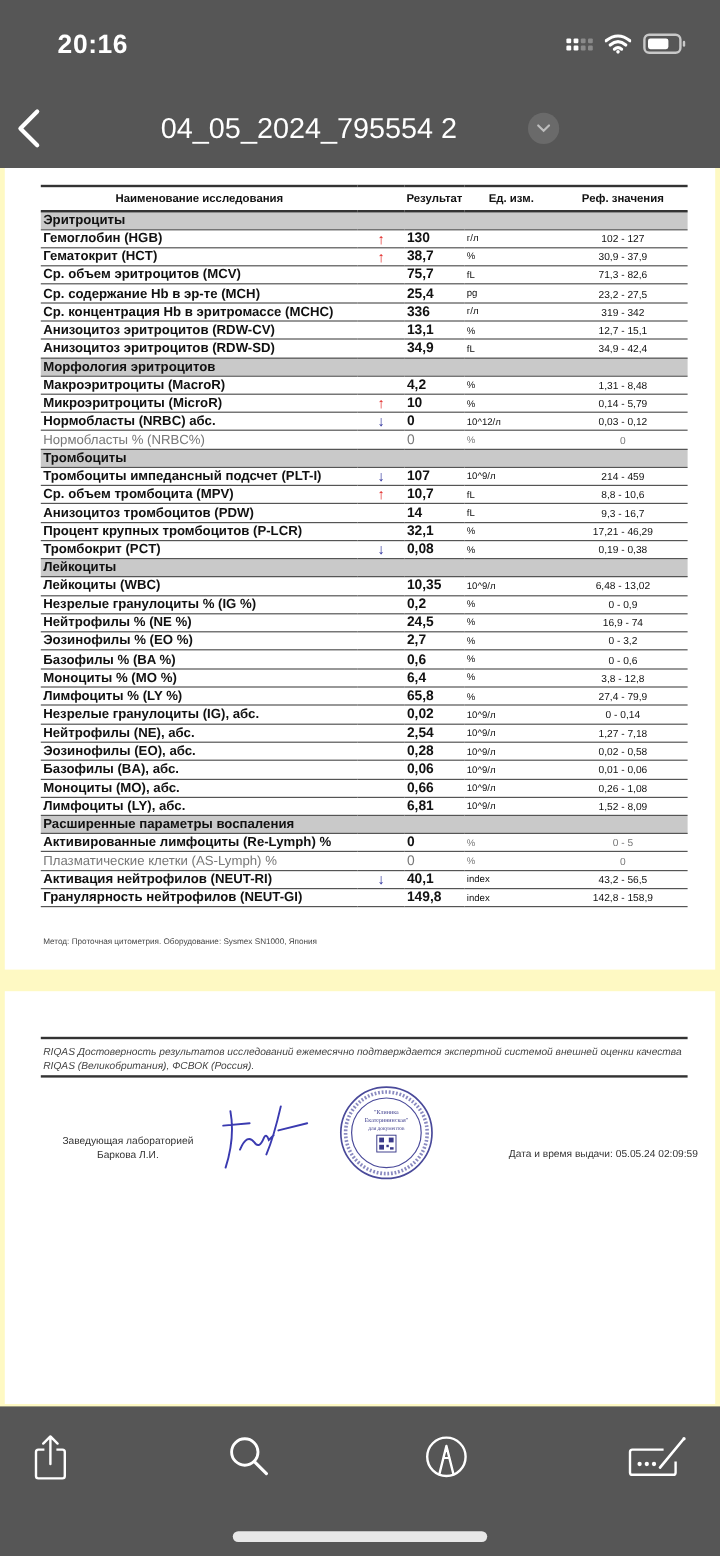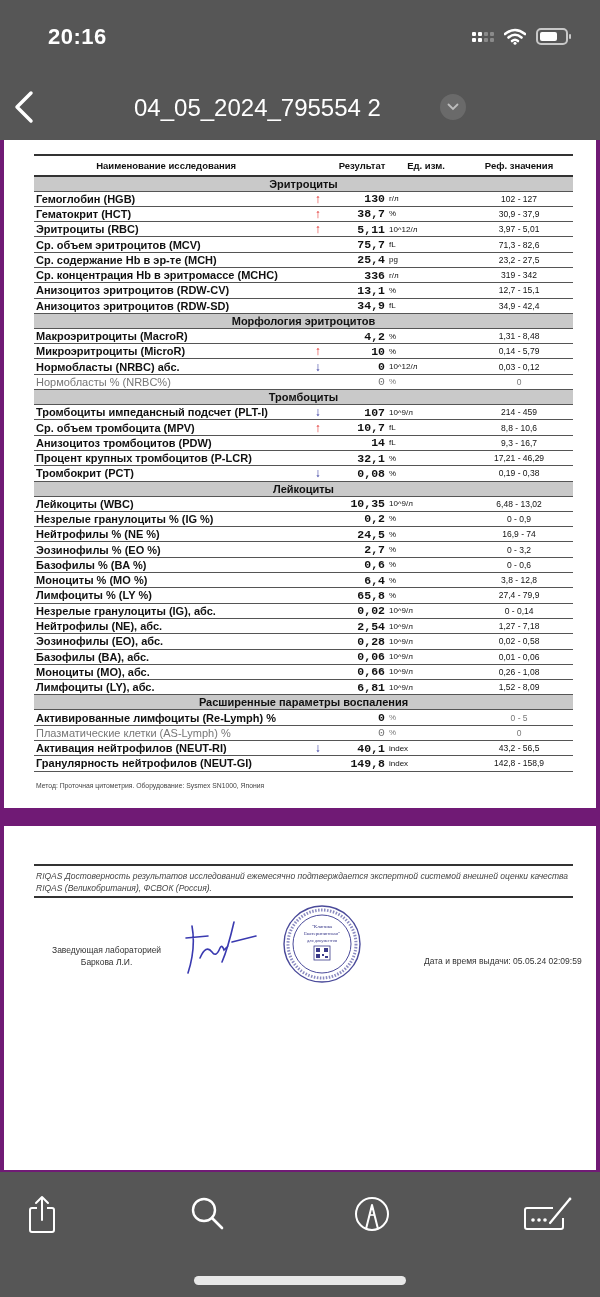--- a/index.html
+++ b/index.html
@@ -1,17 +1,17 @@
 <!DOCTYPE html>
 <html><head>
 <meta charset="utf-8">
 <style>
   * { box-sizing: border-box; margin: 0; padding: 0; }
   html, body { width: 600px; height: 1297px; overflow: hidden; background: #d9d9d9; font-family: "Liberation Sans", sans-serif; }
-  .screen { position: relative; width: 600px; height: 1297px; background: #701a75; border-radius: 21px; }
+  .screen { position: relative; width: 600px; height: 1297px; background: #fef9c3; border-radius: 21px; }
 
   .topbar { position: absolute; left: 0; top: 0; width: 600px; height: 140px; background: #565656; color: #fff; }
   .status-time { position: absolute; left: 48px; top: 24px; font-size: 22px; font-weight: bold; font-family: "Liberation Sans", sans-serif; letter-spacing: 0.5px; }
   .status-icons { position: absolute; right: 32px; top: 28px; display: flex; align-items: center; gap: 10px; }
   .sig { display: grid; grid-template-columns: repeat(4, 4px); grid-template-rows: 4px 4px; gap: 2px; }
   .sig span { width: 4px; height: 4px; background: #fff; border-radius: 1px; }
   .sig span.dim { background: #8a8a8a; }
   .battery { width: 32px; height: 17px; border: 2px solid #c8c8c8; border-radius: 5px; position: relative; padding: 2px; }
   .battery::after { content: ""; position: absolute; right: -5px; top: 4px; width: 2px; height: 5px; background: #c8c8c8; border-radius: 1px; }
   .battery .lvl { width: 70%; height: 100%; background: #fff; border-radius: 2px; }
@@ -19,26 +19,26 @@
   .title { position: absolute; left: 134px; top: 94px; font-size: 24px; font-family: "Liberation Sans", sans-serif; }
   .title-chev { position: absolute; left: 440px; top: 94px; width: 26px; height: 26px; border-radius: 50%; background: #6a6a6a; display: flex; align-items: center; justify-content: center; }
 
   .page { position: absolute; left: 4px; background: #fff; width: 592px; }
   .page1 { top: 140px; height: 668px; }
   .page2 { top: 826px; height: 344px; }
 
   table.res { position: absolute; left: 30px; top: 14px; width: 539px; border-collapse: collapse; font-size: 10px; color: #111; }
   table.res th { font-weight: bold; text-align: center; height: 21px; border-top: 2px solid #333; border-bottom: 2px solid #333; font-size: 9.5px; }
   table.res td { height: 15.3px; border-bottom: 1px solid #555; padding: 0 2px; white-space: nowrap; }
-  table.res tr.sec td { background: #c9c9c9; text-align: center; font-weight: bold; font-size: 11px; height: 15px; }
+  table.res tr.sec td { background: #c9c9c9; font-weight: bold; font-size: 11px; height: 15px; }
   td.n { font-weight: bold; font-size: 11px; margin-left: 40px; }
   td.f { width: 40px; text-align: center; font-size: 12px; font-weight: bold; }
   td.f.up { color: #e0201e; }
   td.f.down { color: #2a2e9a; }
-  td.v { text-align: right; font-weight: bold; font-size: 11.5px; width: 50px; padding-right: 4px; font-family: Liberation Mono, monospace; }
+  td.v { font-weight: bold; font-size: 11.5px; width: 50px; padding-right: 4px; }
   td.u { font-size: 8px; padding-left: 18px; width: 80px; }
   td.r { font-size: 8.5px; text-align: center; width: 110px; }
   tr.light td { color: #777; font-weight: normal; }
   tr.light td.n, tr.light td.v { font-weight: normal; }
   .method { position: absolute; left: 32px; top: 642px; font-size: 6.8px; color: #444; }
 
   .rule { position: absolute; left: 30px; width: 539px; height: 2px; background: #333; }
   .riqas { position: absolute; left: 32px; top: 44px; width: 535px; font-size: 8.5px; font-style: italic; color: #444; line-height: 12px; }
   .sig-label { position: absolute; left: 48px; top: 118px; font-size: 8.5px; color: #333; text-align: center; line-height: 12px; }
   .signature { position: absolute; left: 178px; top: 92px; width: 80px; height: 60px; }
@@ -112,27 +112,20 @@
             <td class="v">130</td>
             <td class="u">г/л</td>
             <td class="r">102 - 127</td>
           </tr>
           <tr>
             <td class="n">Гематокрит (HCT)</td>
             <td class="f up">↑</td>
             <td class="v">38,7</td>
             <td class="u">%</td>
             <td class="r">30,9 - 37,9</td>
-          </tr>
-          <tr>
-            <td class="n">Эритроциты (RBC)</td>
-            <td class="f up">↑</td>
-            <td class="v">5,11</td>
-            <td class="u">10^12/л</td>
-            <td class="r">3,97 - 5,01</td>
           </tr>
           <tr>
             <td class="n">Ср. объем эритроцитов (MCV)</td>
             <td class="f"></td>
             <td class="v">75,7</td>
             <td class="u">fL</td>
             <td class="r">71,3 - 82,6</td>
           </tr>
           <tr>
             <td class="n">Ср. содержание Hb в эр-те (MCH)</td>

